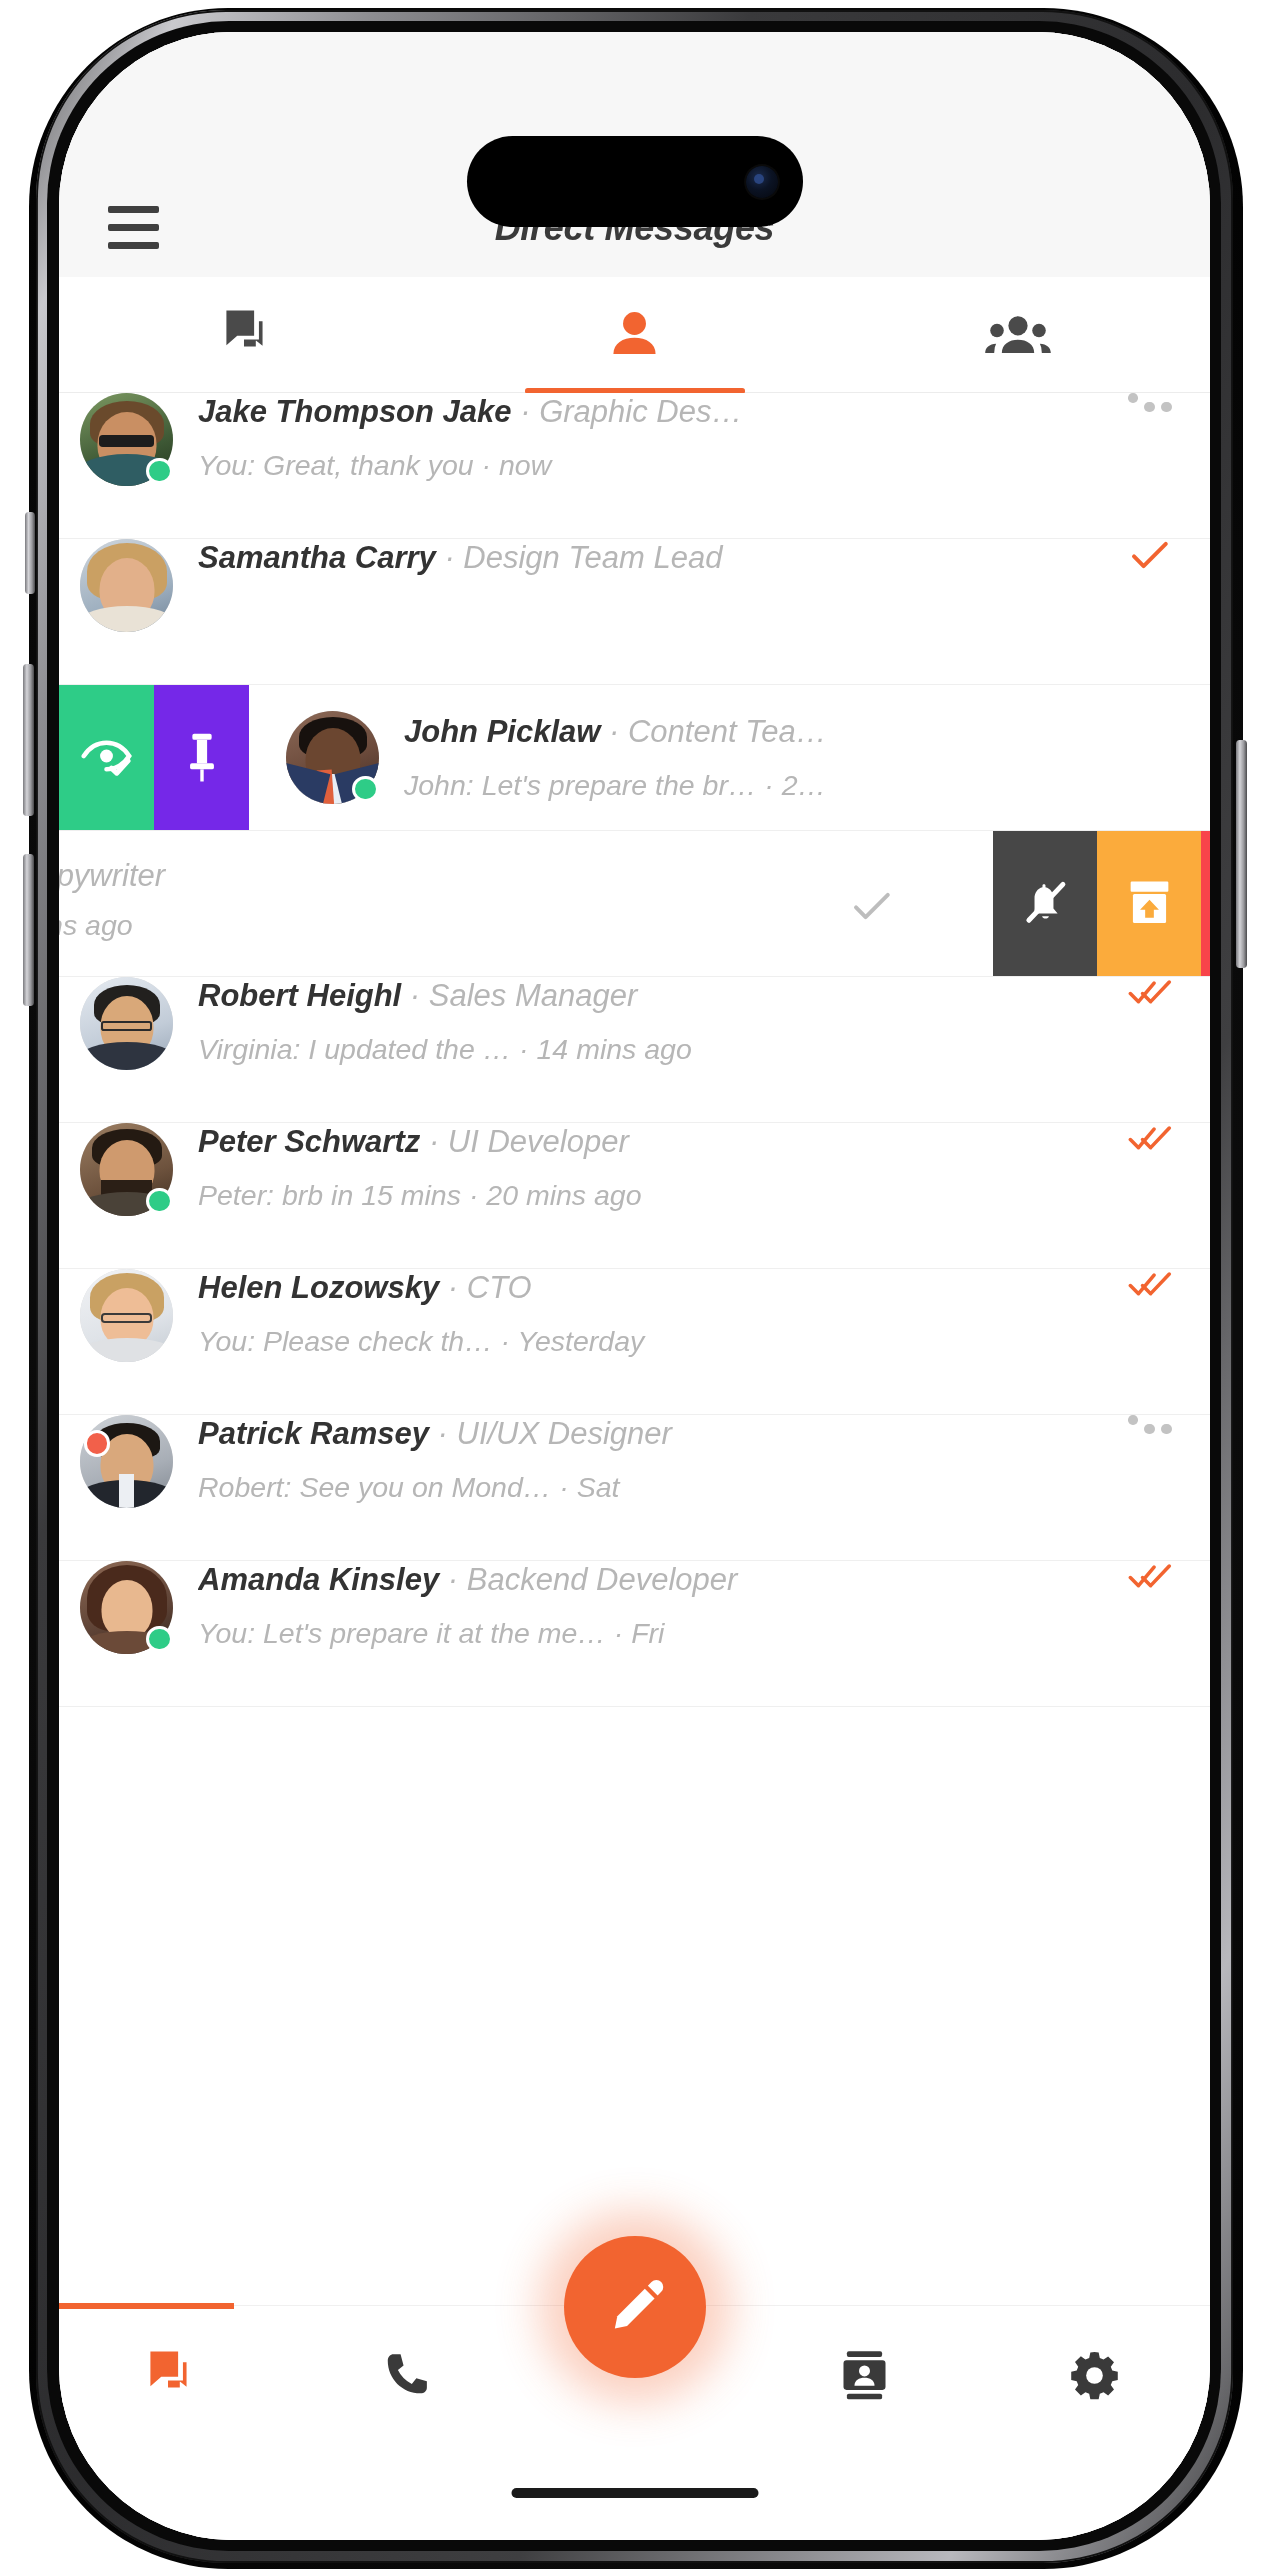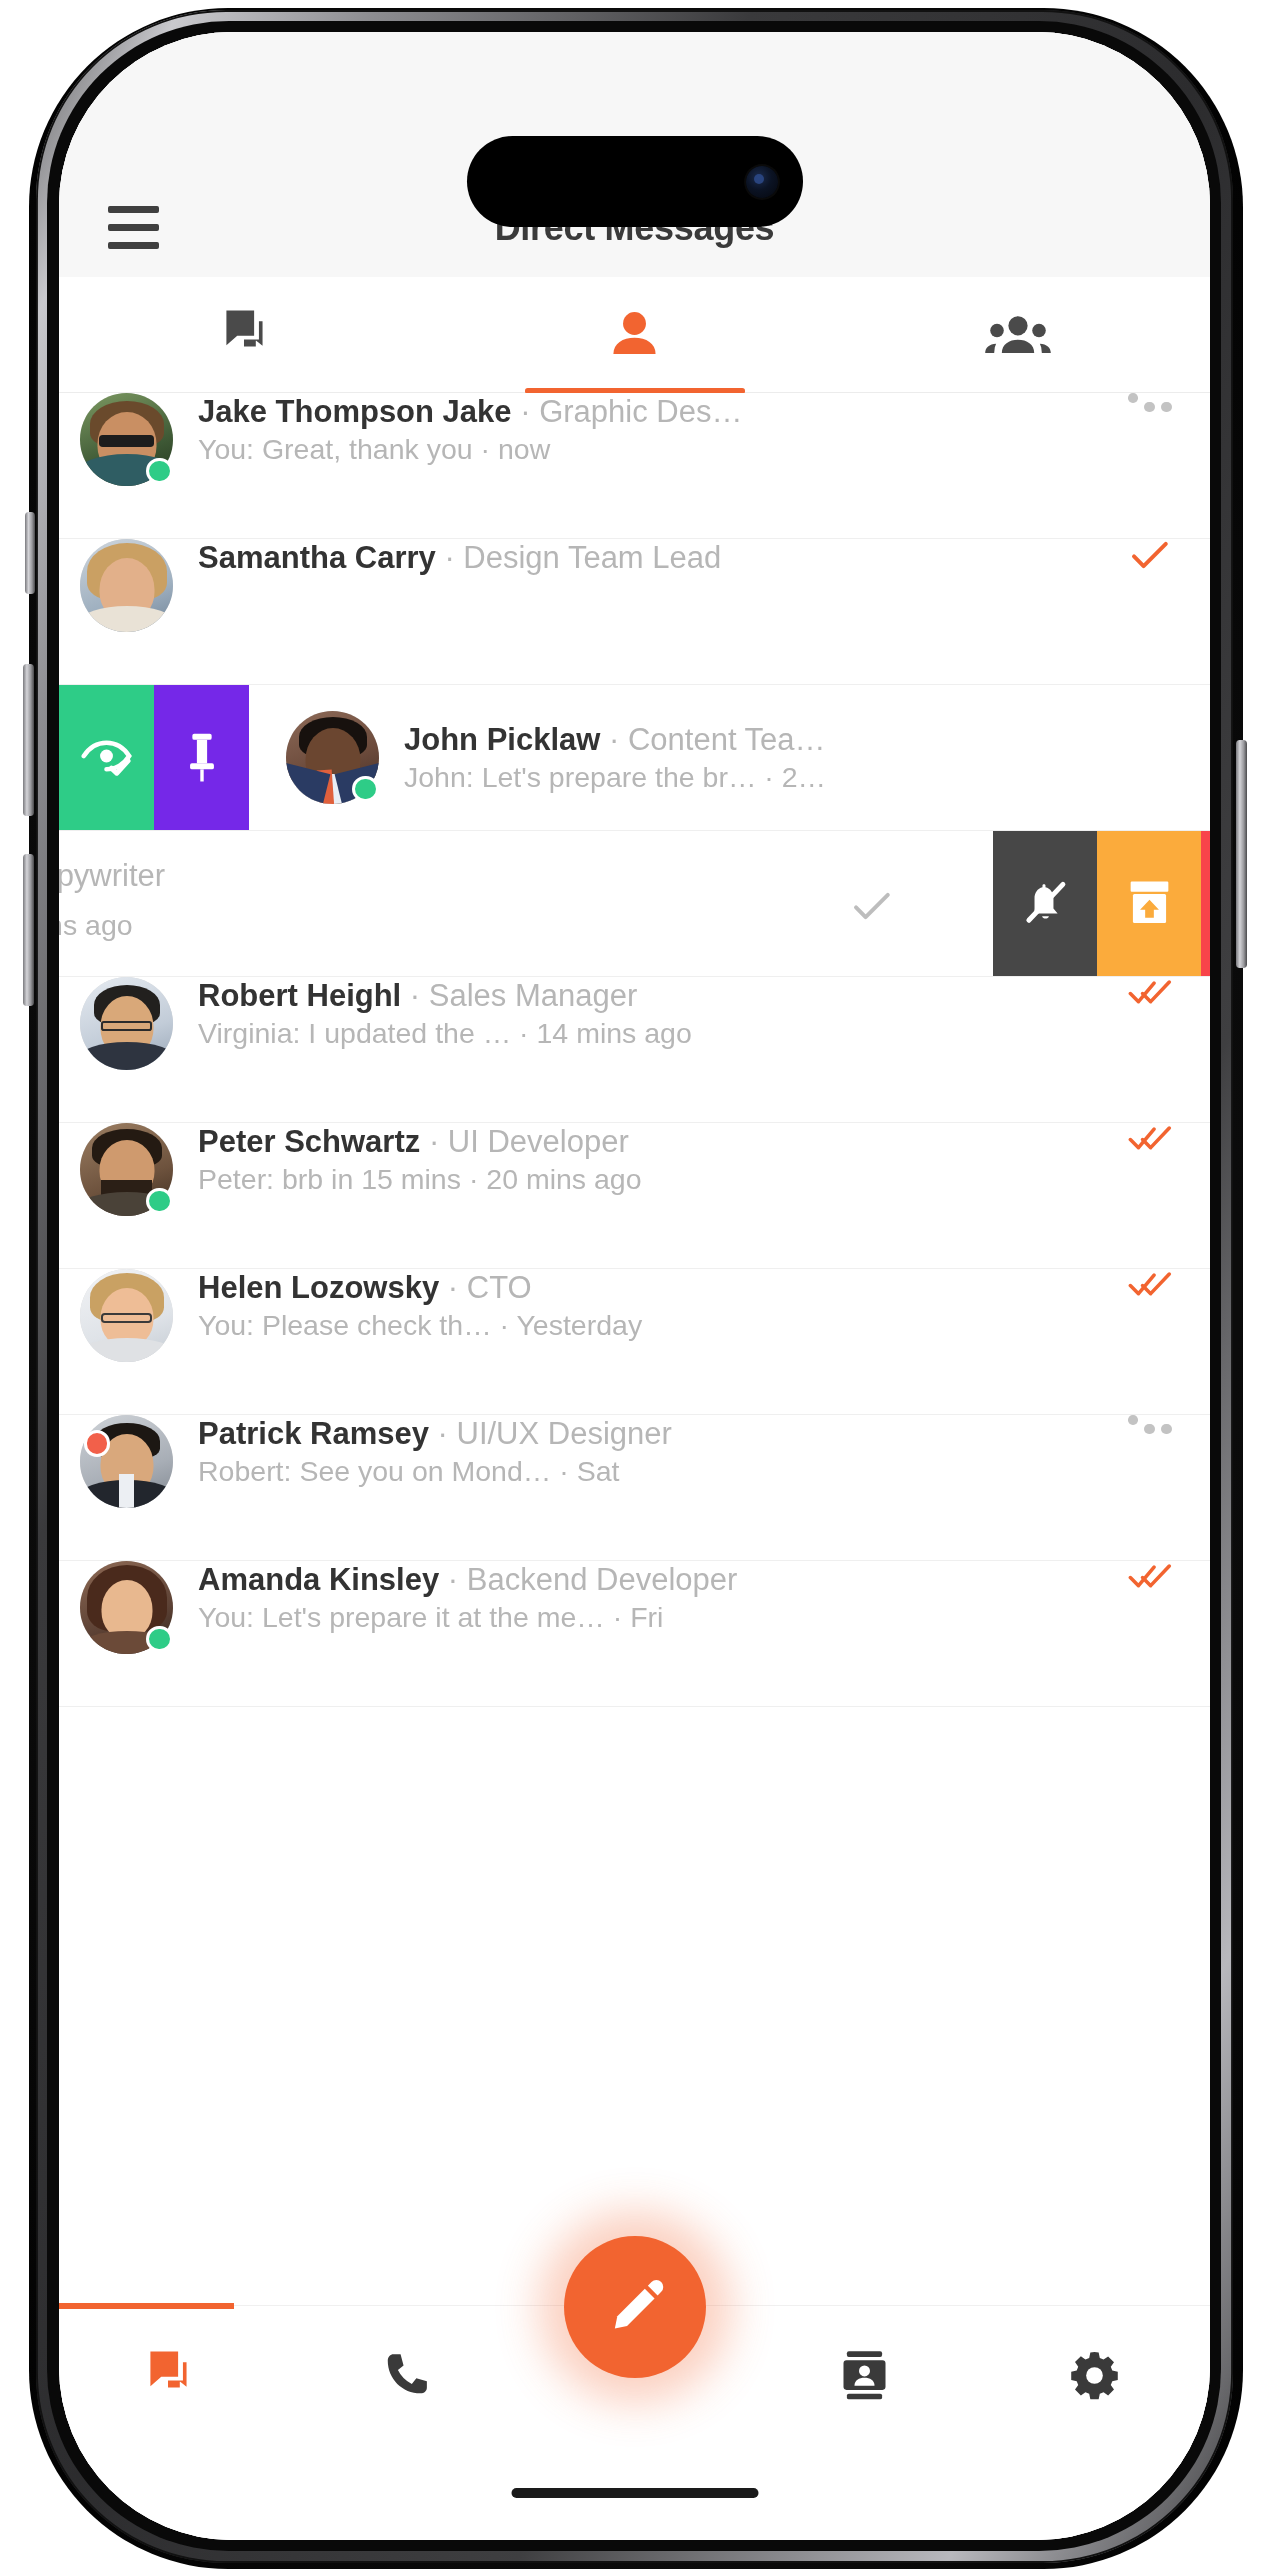--- a/index.html
+++ b/index.html
@@ -53,21 +53,21 @@
     width:32px;height:32px;border-radius:50%;
     background: radial-gradient(circle at 40% 35%, #1b2b4d 0%, #0b1324 45%, #05070d 100%);
     box-shadow: 0 0 0 1.9px #0a0a0a;
   }
   .island .cam::after{
     content:""; display:block; width:10.4px;height:10.4px;border-radius:50%;
     background:#2d4a8a; margin:8.5px 0 0 8.5px; opacity:.85;
   }
 
   
-  .app{ position:absolute; inset:0; display:flex; flex-direction:column; background:#fff; }
+  .app{ position:absolute; inset:0; display:flex; flex-direction:column; background:#fff;font-style:italic; }
 
   .statusbar{ height:146px; background:#f7f7f7; flex:0 0 auto; }
 
   .appbar{
     flex:0 0 auto; height:99px; background:#f7f7f7;
     display:flex; align-items:center; position:relative;
   }
   .hamburger{ position:absolute; left:49px; display:flex; flex-direction:column;
     gap:10.4px; cursor:pointer; }
   .hamburger span{ display:block; width:51px; height:7.6px; background:#3f3f3f; border-radius:1.9px; }
@@ -118,21 +118,21 @@
     border-radius:50%; border:3.8px solid #fff;
   }
   .dot.online{ background:#2ecc87; }
   .dot.busy{ background:#f2604a; }
 
   .texts{ flex:1 1 auto; min-width:0; }
   .line1{ font-size:31px; line-height:1.25; white-space:nowrap; overflow:hidden; }
   .line1 .nm{ font-weight:bold; color:#333333; }
   .line1 .rl{ color:#b6b6b6; font-weight:normal; }
   .line2{
-    font-size:28.5px; color:#b6b6b6; margin-top:1px;
+    font-size:28.5px; color:#b6b6b6; margin-top:17px;
     white-space:nowrap; overflow:hidden;
   }
   .meta{ flex:0 0 auto; width:70px; display:flex; align-items:center; justify-content:center; }
 
   .dots3{ display:flex; align-items:flex-end; gap:6.6px; }
   .dots3 i{ width:10.4px;height:10.4px;border-radius:50%;background:#c3c3c3;display:block; }
   .dots3 i:first-child{ margin-bottom:9.5px; width:9.5px;height:9.5px; }
 
   
   .swipe-row{

